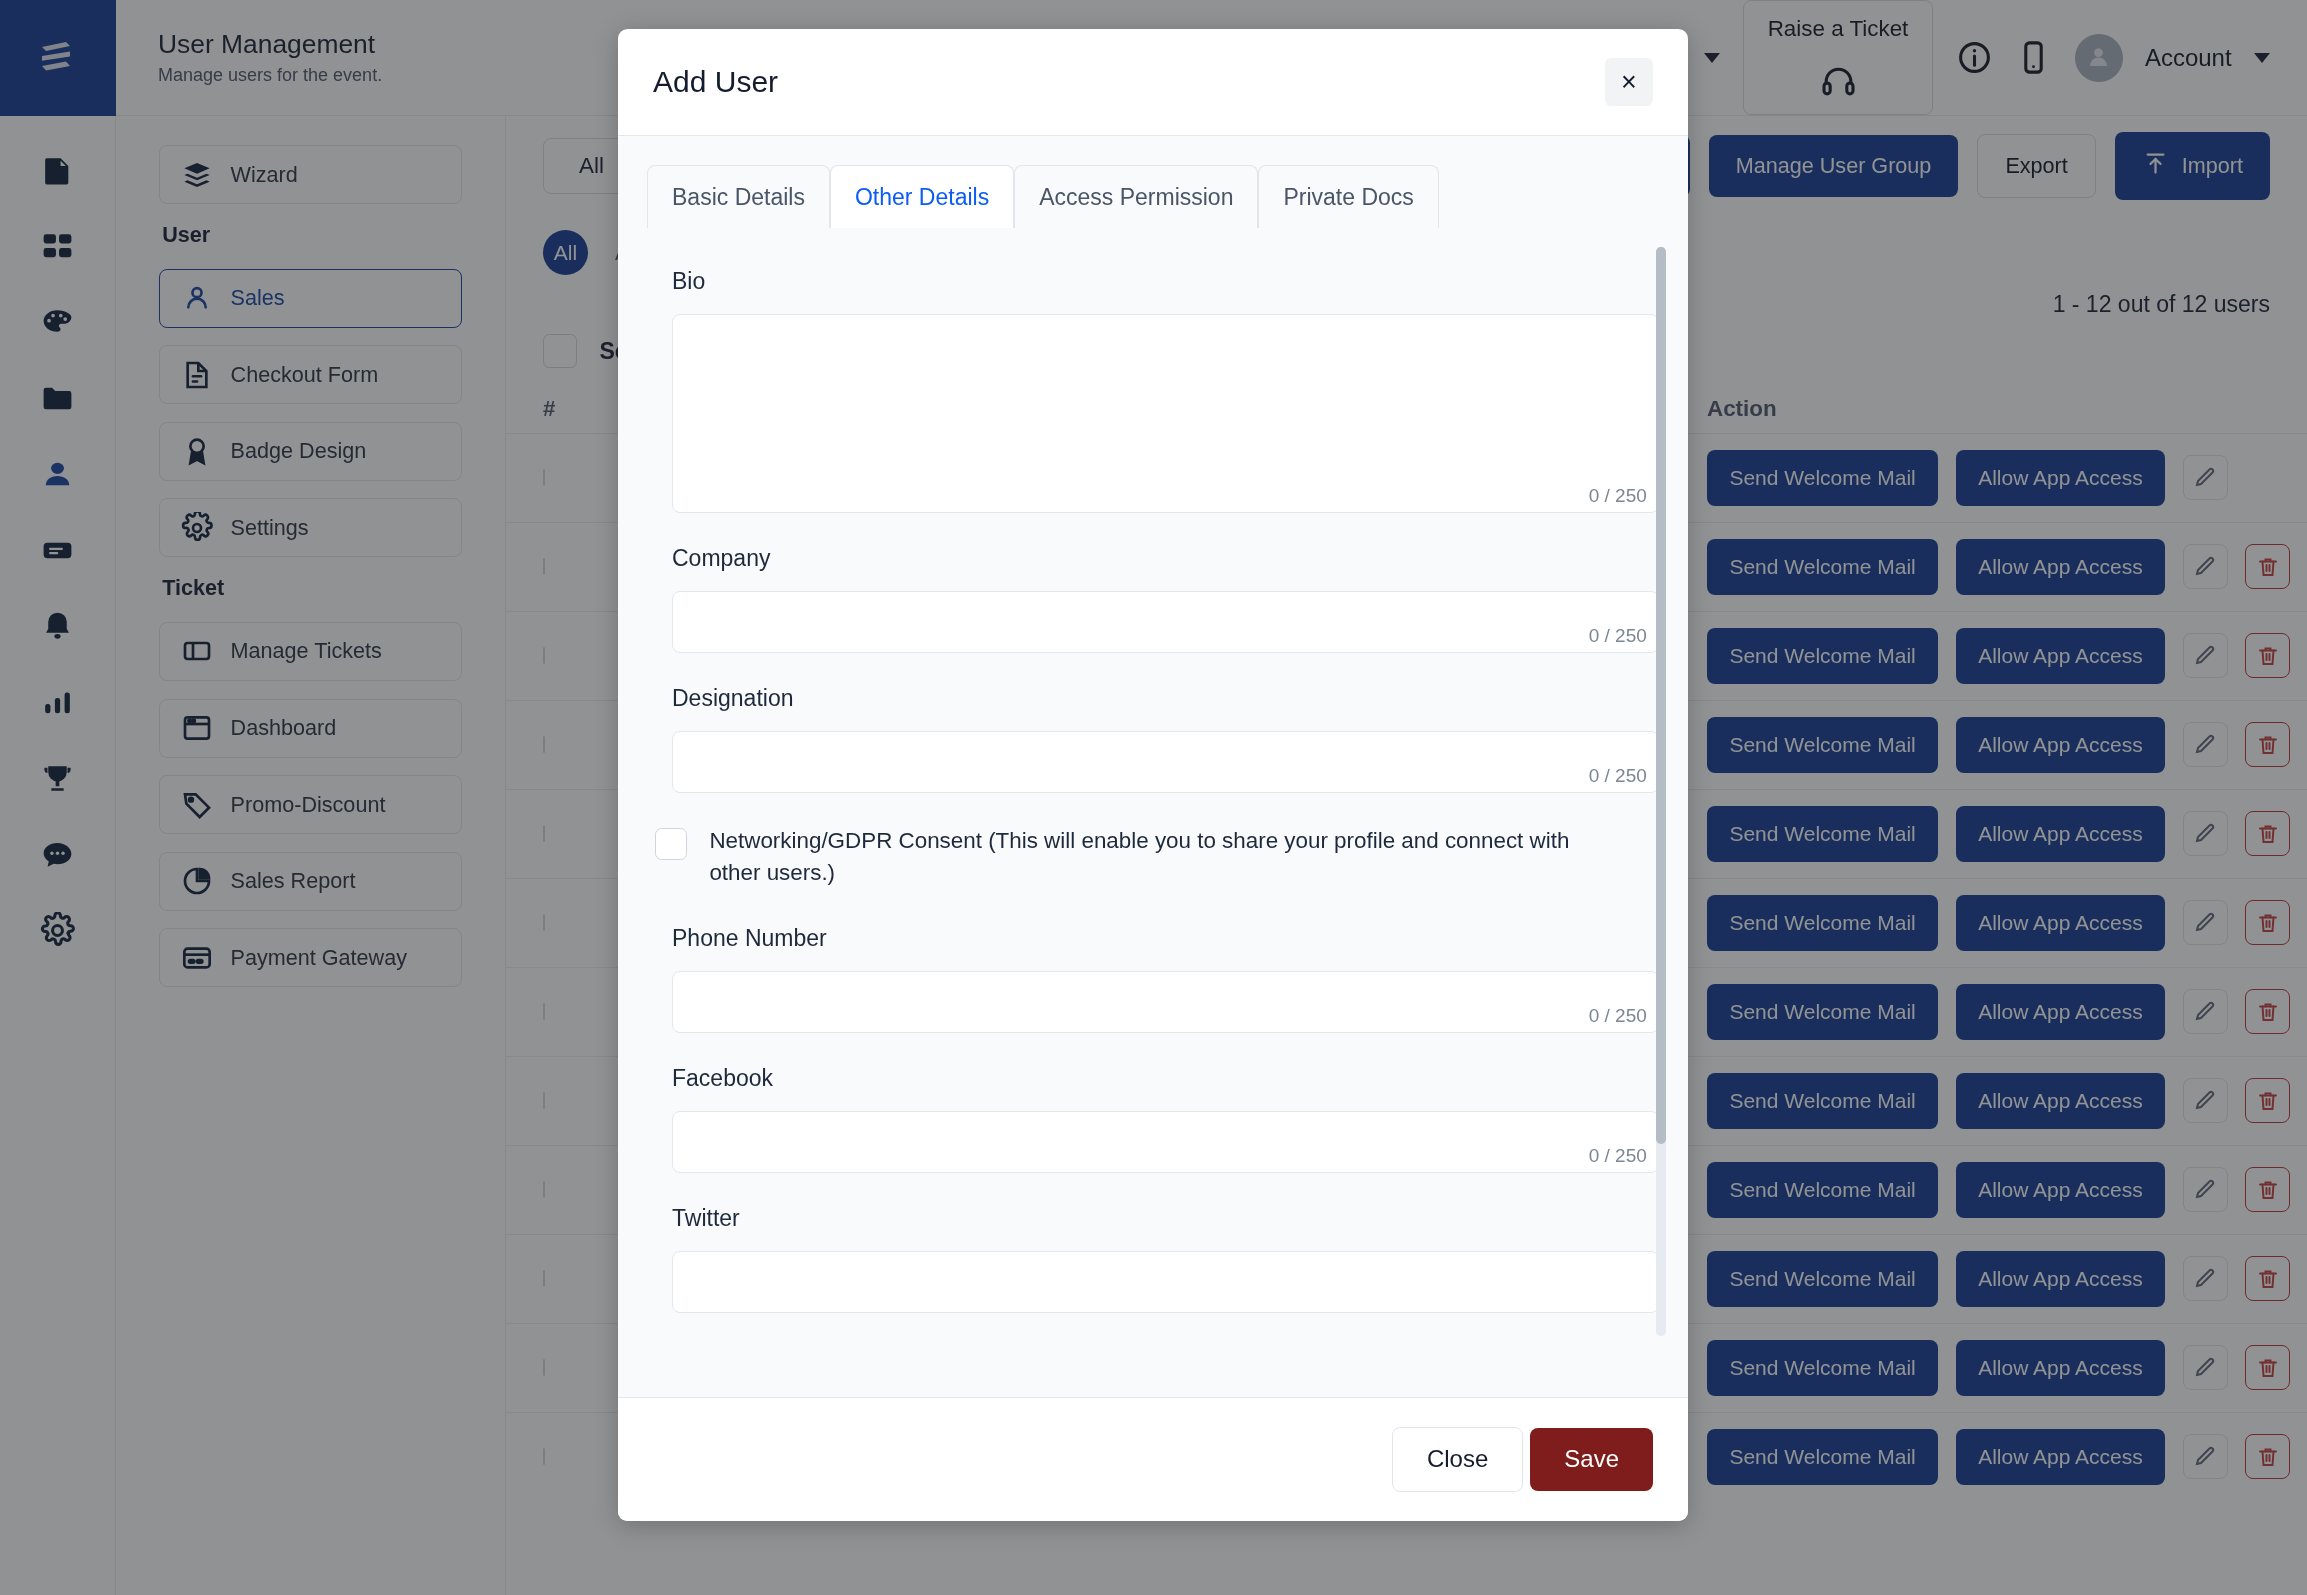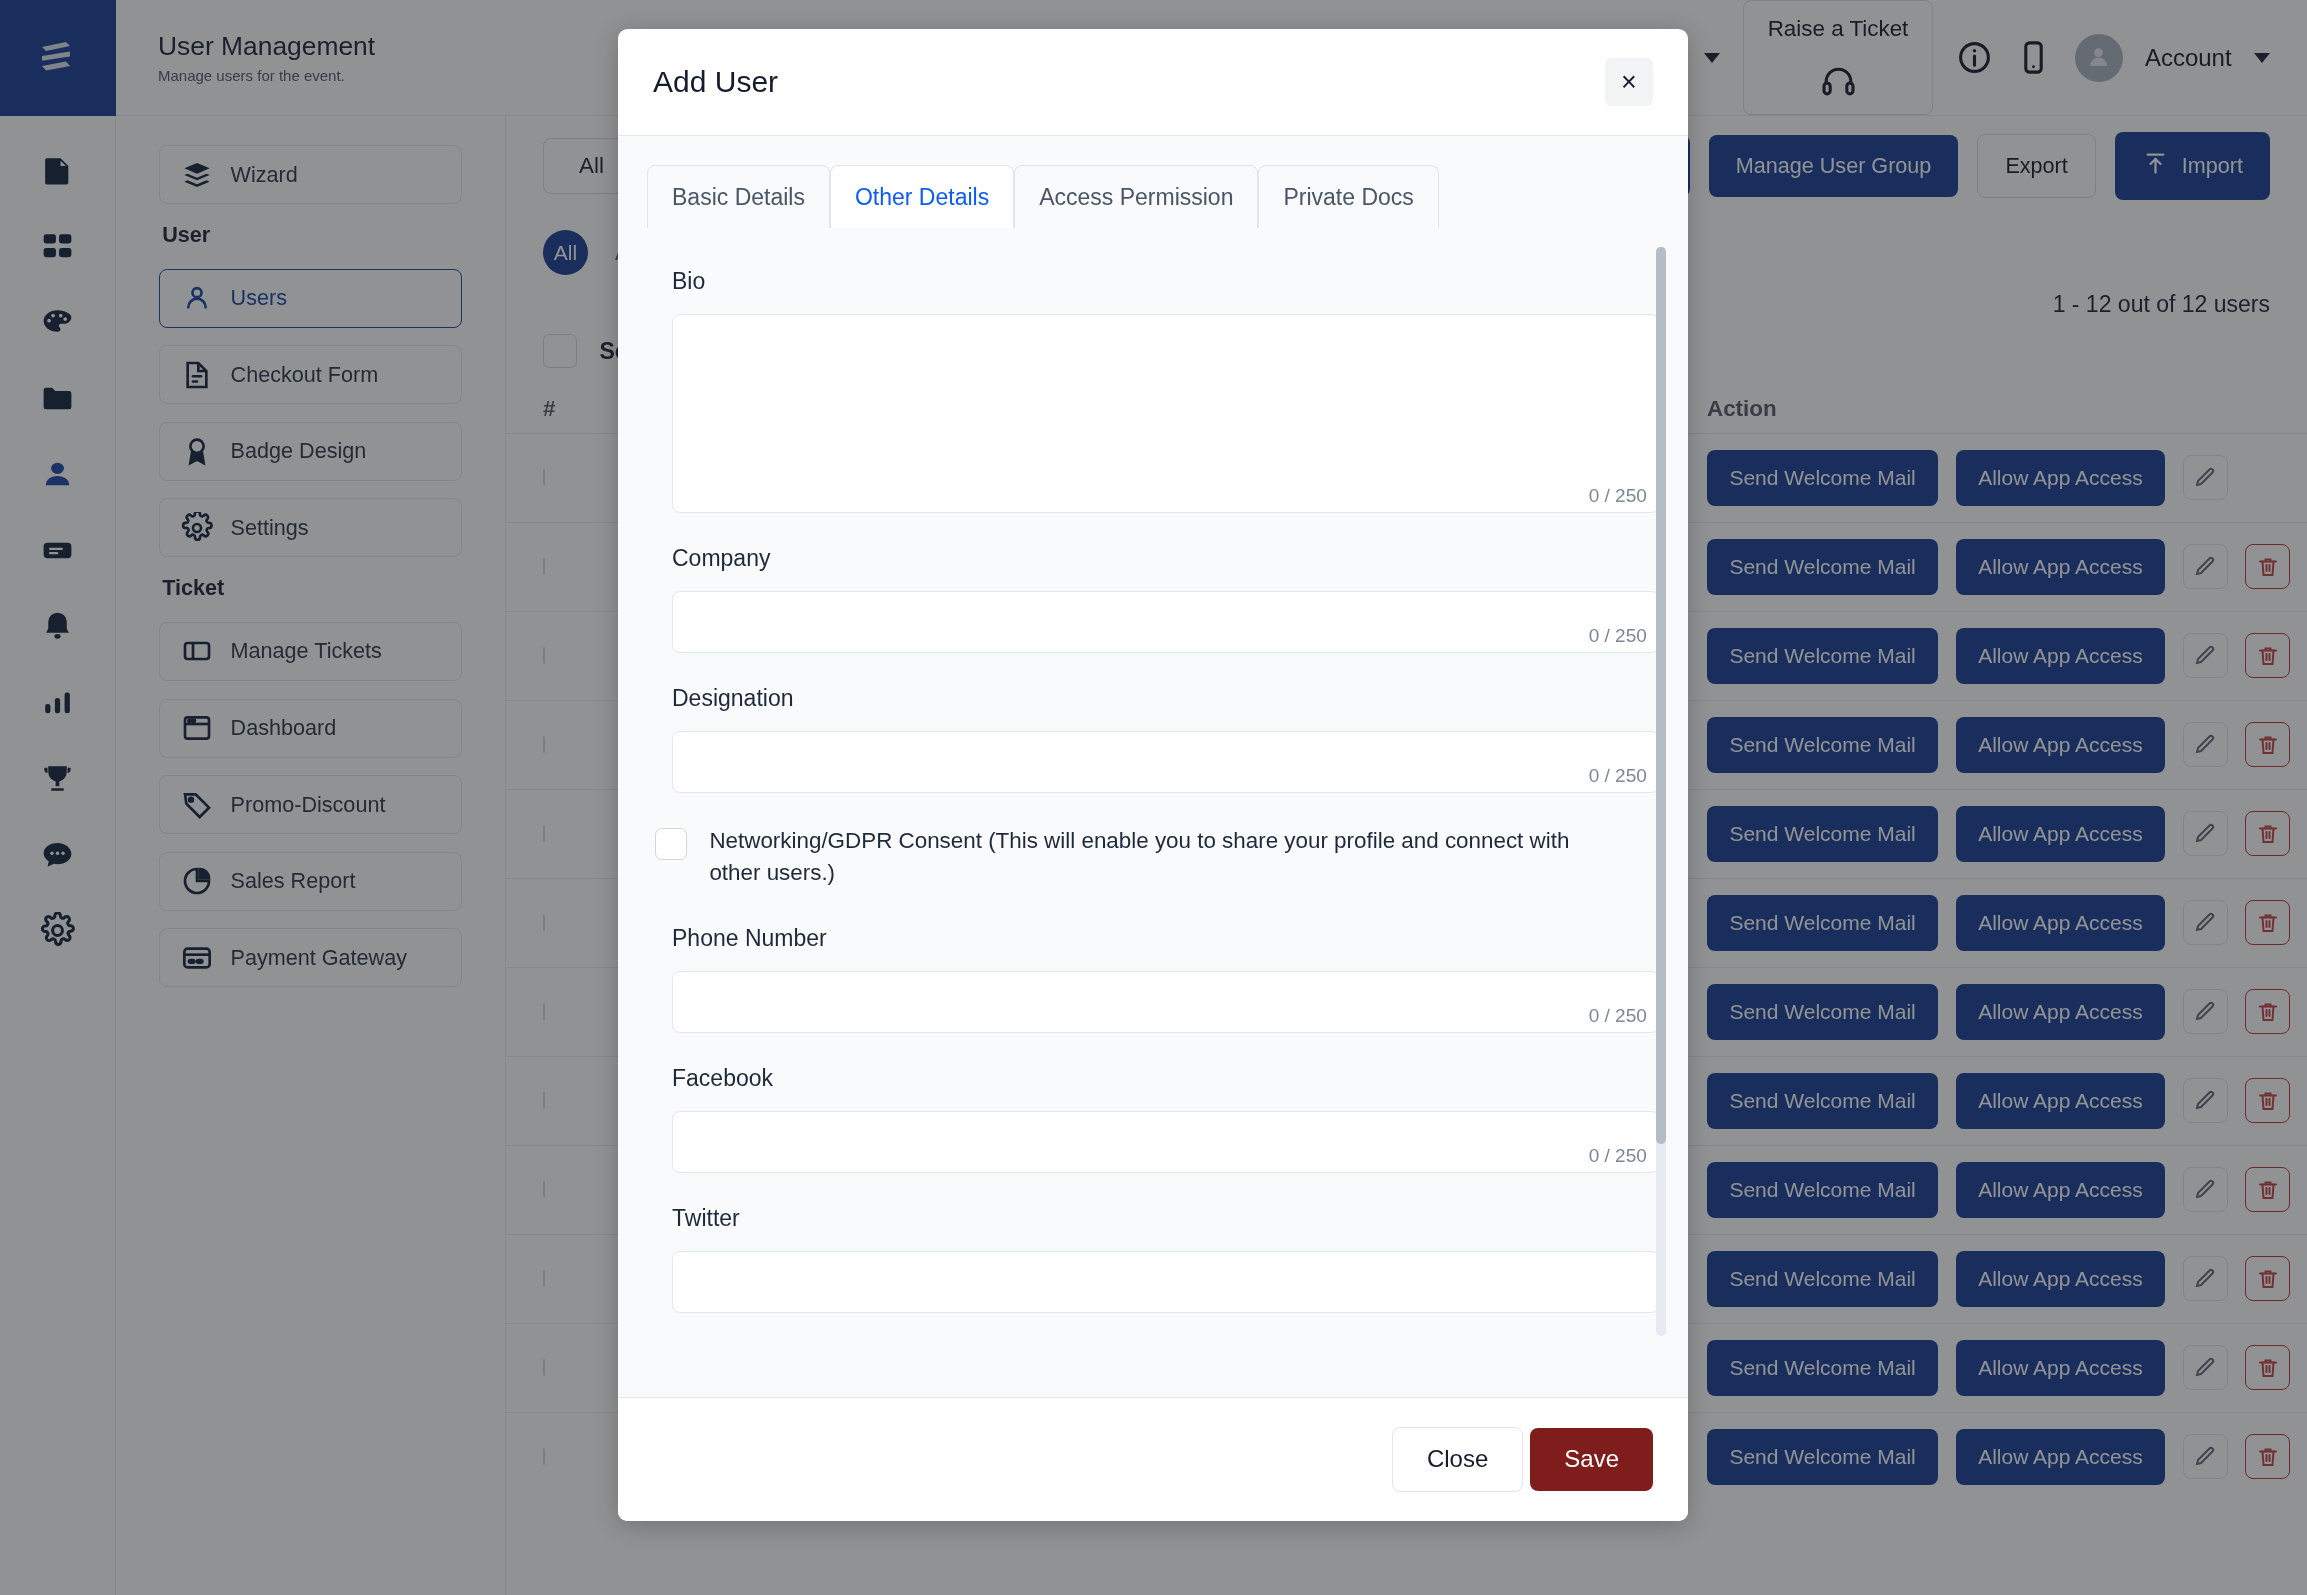--- a/index.html
+++ b/index.html
@@ -42,21 +42,21 @@
   }
   .nav-btn.active { border-color: #123f9e; color: #123f9e; }
   .nav-btn svg { width: 32px; height: 32px; flex: none; }
   .nav-group { font-size: 21.6px; font-weight: bold; color: #141c2e; margin: 17.6px 0 21px 3.2px; }
 
   
   .page-head { position: absolute; left: 116px; top: 0; width: 2191px; height: 116px; background: #fff;
                border-bottom: 0.8px solid #e9ecef; display: flex; align-items: center; }
   .page-head-txt { padding-left: 42px; }
   .page-title { font-size: 26.4px; color: #141c2e; margin-bottom: 5.6px; }
-  .page-sub { font-size: 15px; color: #4a5568; }
+  .page-sub { font-size: 18px; color: #4a5568; }
   .head-right { margin-left: auto; display: flex; align-items: center; gap: 22.4px; padding-right: 37px; }
   .caret { width: 0; height: 0; border-left: 8.8px solid transparent; border-right: 8.8px solid transparent;
            border-top: 10.4px solid #141c2e; }
   .ticket-btn { display: flex; align-items: center; gap: 21px; border: 0.8px solid #d8dde3; border-radius: 8px;
                 padding: 14.4px 24px; font-size: 22.4px; color: #0d1220; background: #fff; flex-direction: column; }
   .hico { width: 37px; height: 37px; color: #0d1220; }
   .hico svg { width: 100%; height: 100%; }
   .avatar { width: 48px; height: 48px; border-radius: 50%; background: #a8b0bb;
             display: flex; align-items: center; justify-content: center; color: #e7eaee; }
   .avatar svg { width: 29px; height: 29px; }
@@ -249,21 +249,21 @@
           </svg>
         <span>Wizard</span>
       </div>
 
       <div class="nav-group">User</div>
       <div class="nav-btn active">
         <svg viewBox="0 0 24 24" fill="none" stroke="#123f9e" stroke-width="2" stroke-linecap="round">
             <circle cx="12" cy="8" r="3.4"></circle>
             <path d="M5.5 19a6.5 6.5 0 0 1 13 0"></path>
           </svg>
-        <span>Users</span>
+        <span>Sales</span>
       </div>
       <div class="nav-btn">
         <svg viewBox="0 0 24 24" fill="#0d1b33">
             <path d="M5 3h8l6 6v12H5z" fill="none" stroke="#0d1b33" stroke-width="2"></path>
             <path d="M13 3v6h6" fill="none" stroke="#0d1b33" stroke-width="2"></path>
             <rect x="8" y="12" width="8" height="1.8" rx=".9"></rect>
             <rect x="8" y="16" width="5" height="1.8" rx=".9"></rect>
           </svg>
         <span>Checkout Form</span>
       </div>

